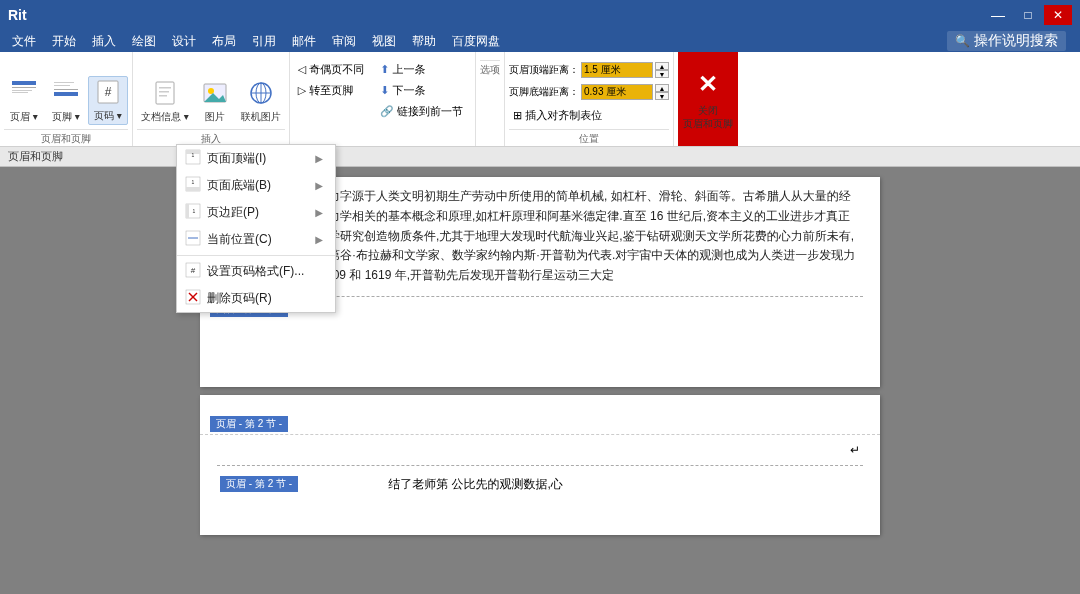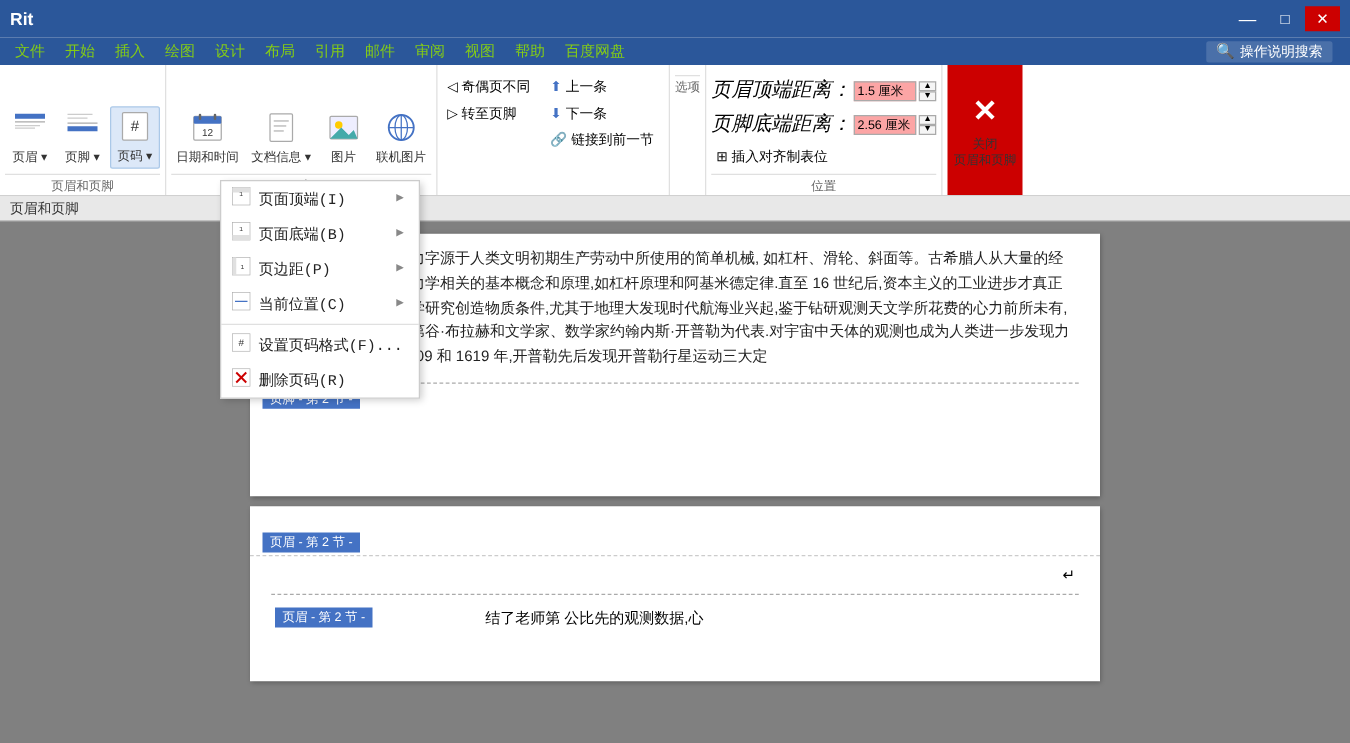--- a/index.html
+++ b/index.html
@@ -17,21 +17,21 @@
 
     
     .menu-bar {
       display: flex;
       background: #2b579a;
       height: 22px;
       align-items: center;
       padding: 0 4px;
     }
     .menu-item {
-      color: #84cc16;
+      color: #ffffff;
       font-size: 12px;
       padding: 2px 8px;
       cursor: pointer;
       height: 22px;
       display: flex;
       align-items: center;
     }
 
     
     .ribbon {
@@ -91,27 +91,26 @@
     
     .pos-row {
       display: flex;
       align-items: center;
       gap: 2px;
       font-size: 11px;
       margin-bottom: 2px;
     }
     .pos-label {
       min-width: 70px;
-      font-size: 16px;
-      font-style: italic;
+      font-size: 10px;
     }
     .pos-input {
       border: 1px solid #aaa;
-      background: #fca5a5;
-      width: 50px;
+      background: #eab308;
+      width: 72px;
       height: 16px;
       font-size: 10px;
       padding: 0 2px;
       display: flex;
       align-items: center;
     }
     .pos-spinner {
       display: flex;
       flex-direction: column;
     }
@@ -318,21 +317,21 @@
   <div class="menu-item">布局</div>
   <div class="menu-item">引用</div>
   <div class="menu-item">邮件</div>
   <div class="menu-item">审阅</div>
   <div class="menu-item">视图</div>
   <div class="menu-item">帮助</div>
   <div class="menu-item">百度网盘</div>
 
   <div style="margin-left:auto;display:flex;align-items:center;gap:4px;background:rgba(255,255,255,0.15);border-radius:2px;padding:1px 8px;margin-right:10px;">
     <span style="color:white;font-size:12px;">🔍</span>
-    <span style="color:white;font-size:11px;font-family:Liberation Mono, monospace;">操作说明搜索</span>
+    <span style="color:white;font-size:14px;font-family:Liberation Mono, monospace;">操作说明搜索</span>
   </div>
 </div>
 
 <div class="ribbon">
   <div class="ribbon-inner">
 
     <div class="ribbon-section">
       <div class="ribbon-section-top">
         <div class="ribbon-btn">
           <div class="icon" style="font-size:22px; line-height:1;">
@@ -367,32 +366,20 @@
         </div>
       </div>
       <div class="ribbon-section-label">页眉和页脚</div>
     </div>
 
     <div class="ribbon-section">
       <div class="ribbon-section-top">
         <div class="ribbon-btn">
           <div class="icon">
             <svg width="28" height="26" viewBox="0 0 28 26">
-                <rect x="3" y="4" width="22" height="19" rx="1" fill="white" stroke="#aaa"></rect>
-                <rect x="3" y="4" width="22" height="6" fill="#4472c4" rx="1"></rect>
-                <rect x="7" y="2" width="2" height="5" rx="1" fill="#666"></rect>
-                <rect x="19" y="2" width="2" height="5" rx="1" fill="#666"></rect>
-                <text x="14" y="20" font-size="8" text-anchor="middle" fill="#333">12</text>
-              </svg>
-          </div>
-          <div class="label">日期和时间</div>
-        </div>
-        <div class="ribbon-btn">
-          <div class="icon">
-            <svg width="28" height="26" viewBox="0 0 28 26">
                 <rect x="5" y="2" width="18" height="22" rx="1" fill="white" stroke="#aaa"></rect>
                 <rect x="8" y="7" width="12" height="1.5" fill="#ccc"></rect>
                 <rect x="8" y="11" width="10" height="1.5" fill="#ccc"></rect>
                 <rect x="8" y="15" width="8" height="1.5" fill="#ccc"></rect>
                 <circle cx="14" cy="7" r="0" fill="none"></circle>
               </svg>
           </div>
           <div class="label">文档信息 ▾</div>
         </div>
         <div class="ribbon-btn">
@@ -458,42 +445,42 @@
         <div class="pos-row">
           <span class="pos-label">页眉顶端距离：</span>
           <div class="pos-input">1.5 厘米</div>
           <div class="pos-spinner">
             <div class="pos-spinner-btn">▲</div>
             <div class="pos-spinner-btn">▼</div>
           </div>
         </div>
         <div class="pos-row">
           <span class="pos-label">页脚底端距离：</span>
-          <div class="pos-input">2.56 厘米</div>
+          <div class="pos-input">0.93 厘米</div>
           <div class="pos-spinner">
             <div class="pos-spinner-btn">▲</div>
             <div class="pos-spinner-btn">▼</div>
           </div>
         </div>
         <div class="small-icon-btn" style="font-size:11px;">
           <span>⊞</span>
           <span>插入对齐制表位</span>
         </div>
       </div>
       <div class="ribbon-section-label">位置</div>
     </div>
 
     <div class="close-btn" style="margin-left:4px;">
       <div class="x-icon" style="font-size:24px;font-weight:bold;background:#cc0000;color:white;width:32px;height:32px;display:flex;align-items:center;justify-content:center;border-radius:2px;">✕</div>
       <div style="font-size:10px;color:#333;text-align:center;line-height:1.3;">关闭<br>页眉和页脚</div>
     </div>
 
   </div>
 
-  <div class="dropdown-menu" style="top:92px; left:176px;font-family:Liberation Mono, monospace;">
+  <div class="dropdown-menu" style="top:92px; left:176px;">
     <div class="dropdown-item">
       <span class="di-icon">
         <svg width="16" height="16" viewBox="0 0 16 16">
             <rect x="1" y="1" width="14" height="14" fill="white" stroke="#aaa" stroke-width="0.5"></rect>
             <rect x="1" y="1" width="14" height="4" fill="#e0e0e0"></rect>
             <text x="8" y="8" font-size="5" text-anchor="middle" fill="#333">1</text>
           </svg>
       </span>
       <span>页面顶端(I)</span>
       <span class="arrow">▶</span>

